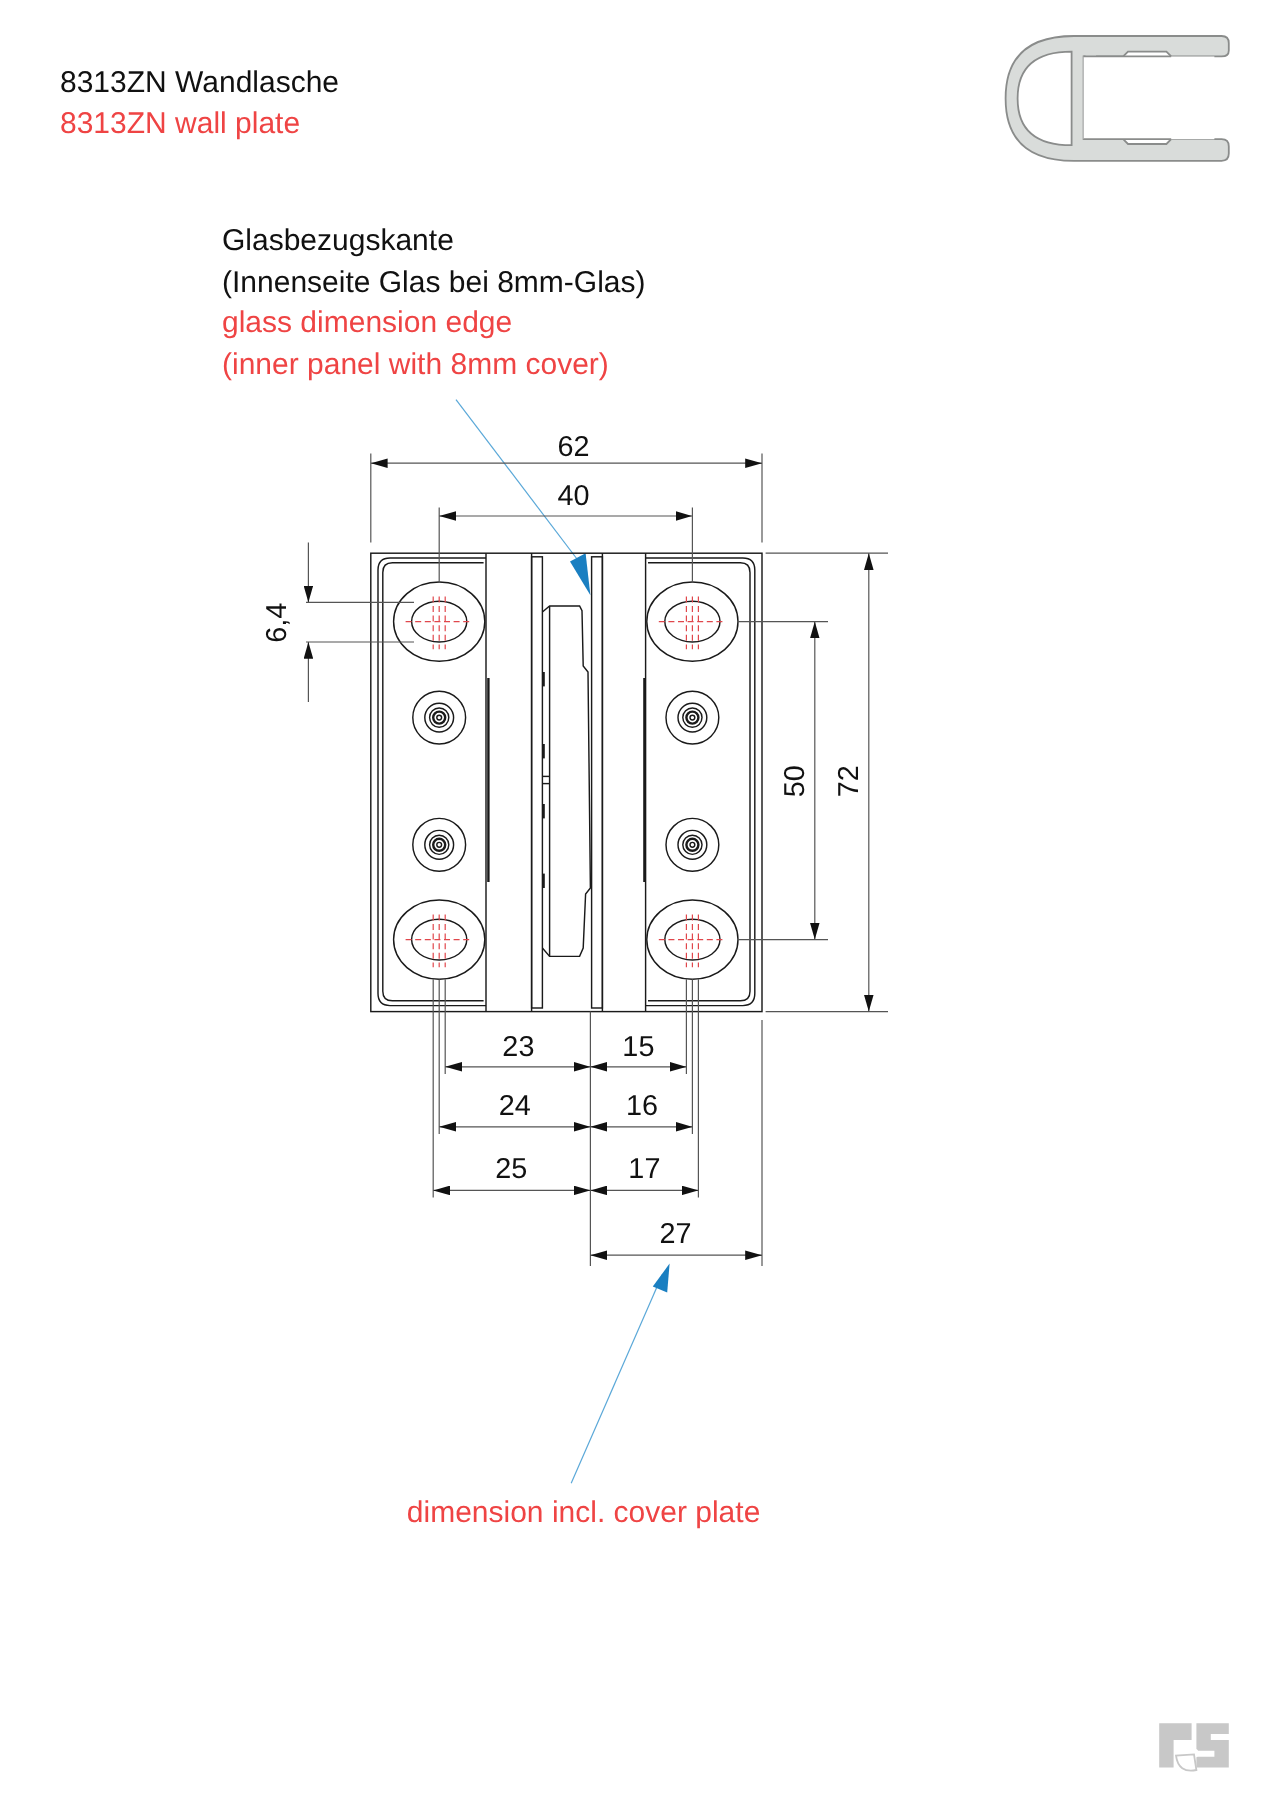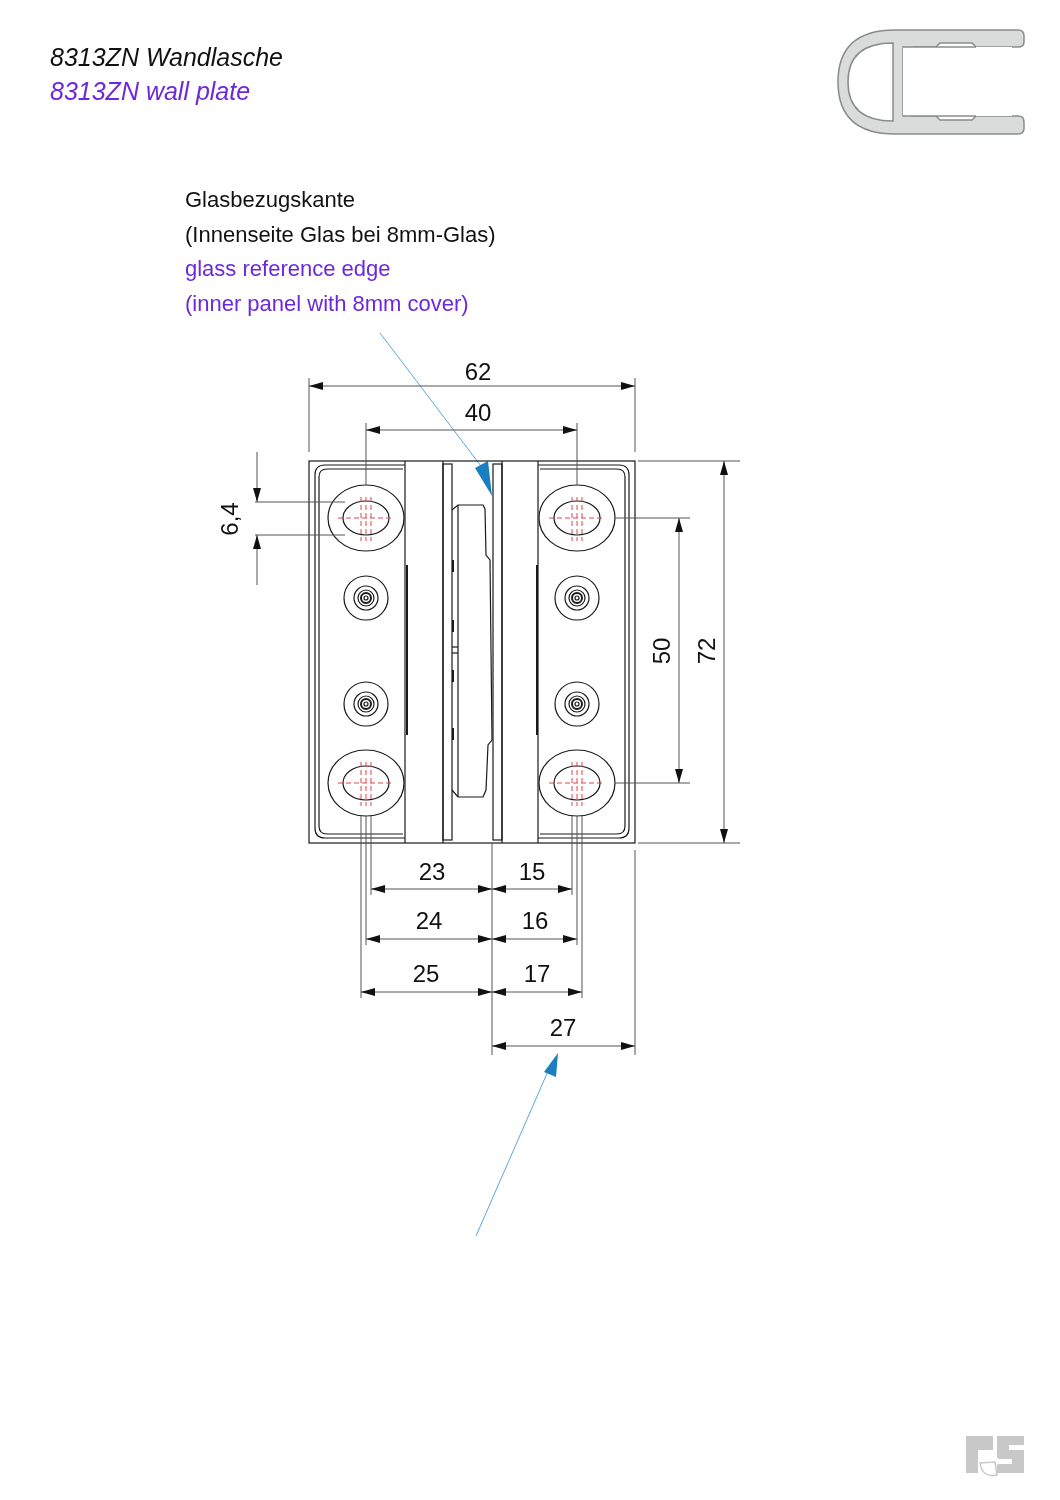--- a/index.html
+++ b/index.html
@@ -1,45 +1,46 @@
 <!DOCTYPE html>
 <html><head>
   <meta charset="utf-8">
   <style>
     html, body { margin: 0; padding: 0; background: #ffffff; }
     body { width: 1060px; height: 1500px; position: relative; overflow: hidden;
            font-family: "Liberation Sans", sans-serif; }
     .de { color: #111111; font-size: 25px; }
-    .en { color: #6d28d9; font-size: 25px; }
+    .en { color: #ef4444; font-size: 25px; }
     .head .de, .head .en { font-size: 25px; }
-    .title-block { position: absolute; left: 50px; top: 40px; font-style: italic; }
+    .title-block { position: absolute; left: 50px; top: 52px; }
     .title-block div { line-height: 34px; }
     .note-top { position: absolute; left: 185px; top: 183px; }
-    .note-top div { line-height: 34.5px; font-size: 22px; }
+    .note-top div { line-height: 34.5px; font-size: 25px; }
     .note-bottom { position: absolute; left: 339px; top: 1243px; }
     .note-bottom div { line-height: 34px; font-size: 25px; }
     svg#drawing { position: absolute; left: 0; top: 0; }
     .dimtxt { font-family: "Liberation Sans", sans-serif; font-size: 24px; fill: #111; }
   </style>
 </head>
 <body>
 
 <div class="title-block head">
   <div class="de">8313ZN Wandlasche</div>
   <div class="en">8313ZN wall plate</div>
 </div>
 
 <div class="note-top">
   <div class="de">Glasbezugskante</div>
   <div class="de">(Innenseite Glas bei 8mm-Glas)</div>
-  <div class="en">glass reference edge</div>
+  <div class="en">glass dimension edge</div>
   <div class="en">(inner panel with 8mm cover)</div>
 </div>
 
 <div class="note-bottom">
+  <div class="en">dimension incl. cover plate</div>
 </div>
 
 <svg id="drawing" width="1060" height="1500" viewBox="0 0 1060 1500" xmlns="http://www.w3.org/2000/svg">
   <defs>
     <marker id="arr" viewBox="0 0 14 8" refX="14" refY="4" markerWidth="14" markerHeight="8" orient="auto-start-reverse" markerUnits="userSpaceOnUse">
       <path d="M0,0 L14,4 L0,8 Z" fill="#111"></path>
     </marker>
     <marker id="blueArr" viewBox="0 0 20 28" refX="10" refY="28" markerWidth="20" markerHeight="28" orient="auto" markerUnits="userSpaceOnUse">
       <path d="M0,0 L20,0 L10,28 Z" fill="#1a7fc1"></path>
     </marker>

